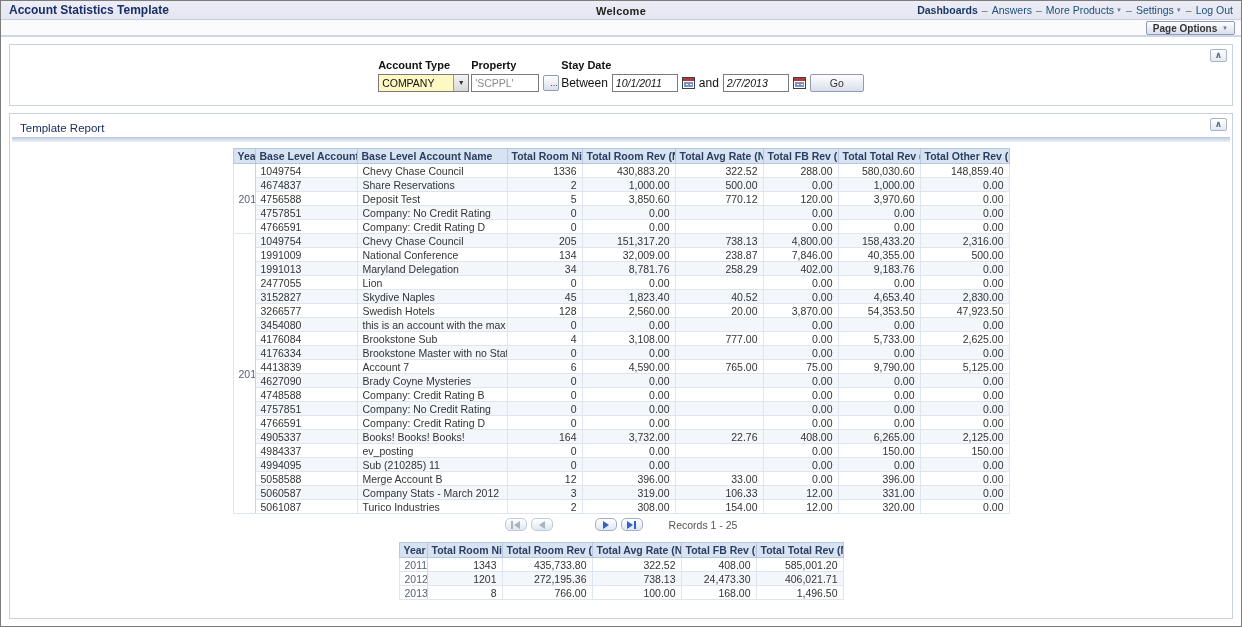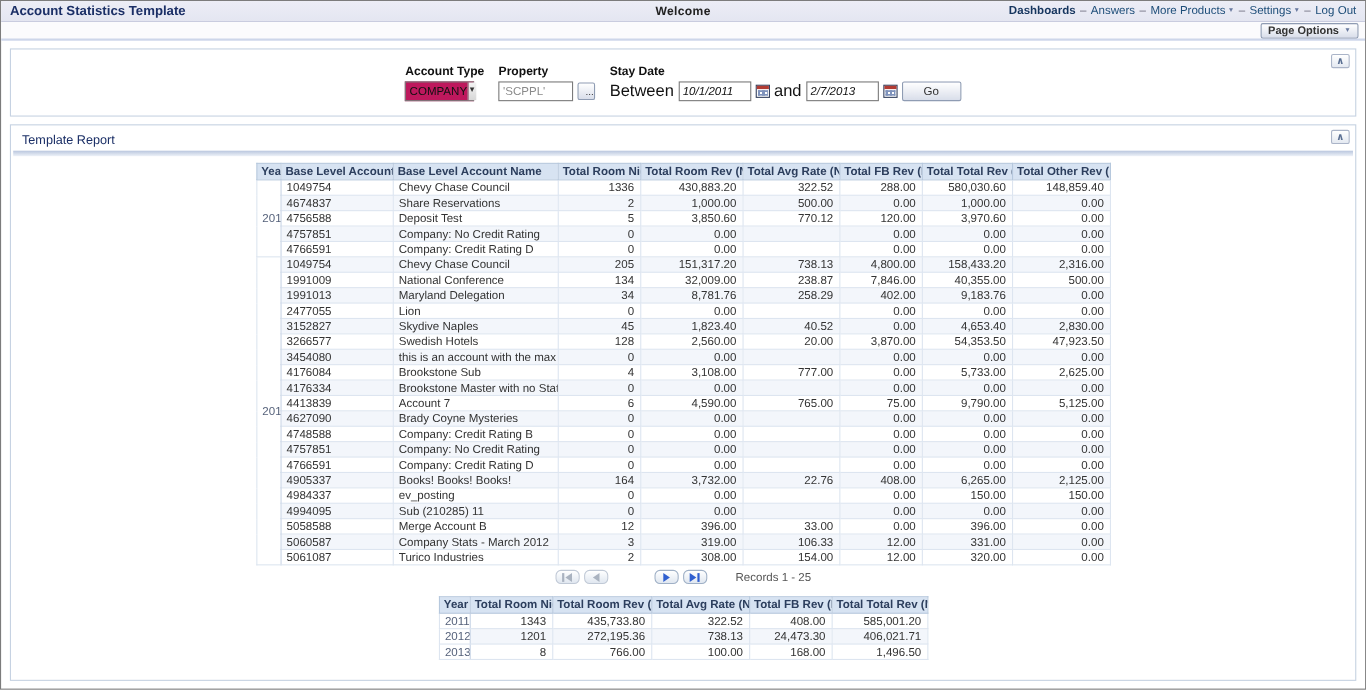--- a/index.html
+++ b/index.html
@@ -27,34 +27,34 @@
     border:1px solid #8f9cb3; border-radius:2px; padding:0 6px; height:14px; line-height:12px; cursor:pointer; }
   .page-options-btn { font-weight:bold; }
   
   .section { border:1px solid #c6d2e2; margin:7px 8px 0 8px; position:relative; background:#fff; }
   .collapse-btn { position:absolute; right:5px; top:4px; width:17px; height:13px;
     border:1px solid #aab4c8; background:linear-gradient(#ffffff,#e4e9f1); border-radius:2px;
     font-size:9px; line-height:11px; text-align:center; color:#5a6f92; font-weight:bold; cursor:pointer; }
   .filter-section { height:62px; display:flex; align-items:center; justify-content:center; flex:0 0 auto; }
   .report-section { flex:1 1 auto; margin-bottom:7px; overflow:hidden; }
   
-  .filter-row { display:flex; align-items:flex-end; gap:13px; }
+  .filter-row { display:flex; align-items:flex-end; gap:2px; }
   .fgroup { display:flex; flex-direction:column; }
   .flabel { font-size:11px; font-weight:bold; color:#111; margin-bottom:3px; }
   .fcontrols { display:flex; align-items:center; gap:4px; }
-  .sel { width:63px; height:18px; border:1px solid #7b7b7b; background:#be185d; display:flex; align-items:center; font-size:10.5px; }
+  .sel { width:91px; height:18px; border:1px solid #7b7b7b; background:#fef9c3; display:flex; align-items:center; font-size:10.5px; }
   .sel-text { flex:1; padding-left:3px; color:#111; }
   .sel-arrow { width:15px; height:16px; background:linear-gradient(#f4f4f4,#d8d8d8); border-left:1px solid #9a9a9a;
     font-size:7px; color:#333; text-align:center; line-height:16px; }
   input.txt { height:18px; border:1px solid #7b7b7b; font-size:10.5px; padding:0 3px;
     font-family:"Liberation Sans",sans-serif; color:#111; }
   input.txt.gray { color:#8a8a8a; width:68px; }
   input.date { width:66px;font-style:italic; }
   .browse-btn { width:16px; height:16px; font-size:9px; line-height:12px; }
-  .between-label, .and-label { font-size:15px; color:#111;text-align:center; }
+  .between-label, .and-label { font-size:12px; color:#111;text-align:center; }
   .cal-icon { width:13px; height:12px; border:1px solid #35425f; background:
       linear-gradient(#fff,#fff); position:relative; display:inline-block; cursor:pointer; }
   .cal-icon::before { content:""; position:absolute; left:0; top:0; right:0; height:3px; background:#b23b33; }
   .cal-icon::after { content:""; position:absolute; left:1px; right:1px; top:4px; bottom:1px;
       background:
         repeating-linear-gradient(90deg,#4a66a0 0 2px,transparent 2px 4px),
         repeating-linear-gradient(0deg,#4a66a0 0 2px,transparent 2px 3px); opacity:.7; }
   .go-btn { height:18px; font-size:10.5px; padding:0 19px; }
   
   .report-title { font-size:11.5px; font-weight:normal; color:#1b2f66; padding:8px 0 3px 10px; }

